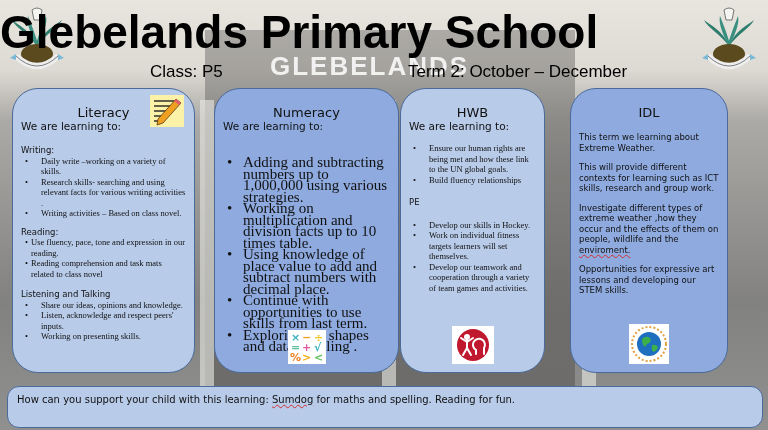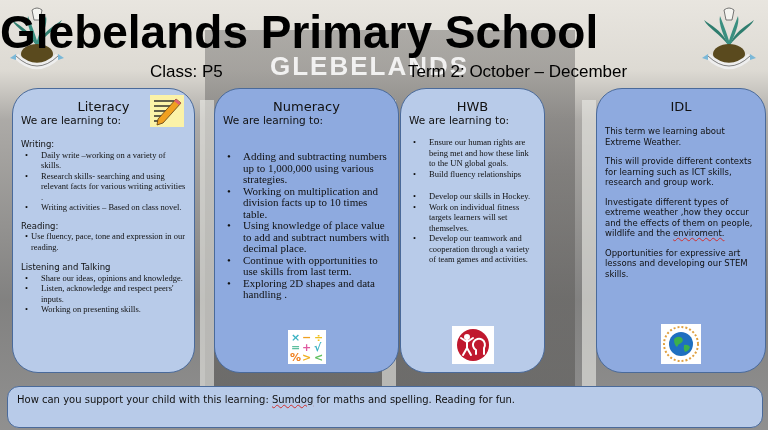--- a/index.html
+++ b/index.html
@@ -32,21 +32,21 @@
       position: absolute; left: 0; width: 768px; top: 4px; 
       font-family: "Liberation Sans", sans-serif; font-size: 46px; color: #000; line-height: 56px;
     }
     .subtitle { position: absolute; top: 62px; font-family: "Liberation Sans", sans-serif; font-size: 17px; color: #000; }
 
     .logo { position: absolute; top: 6px; width: 58px; height: 70px; }
 
     .box {
       position: absolute; top: 88px; height: 285px;
       border: 1px solid #4a6a9a; border-radius: 26px;
-      padding: 10px 8px;
+      padding: 16px 8px;
       font-family: "DejaVu Sans", sans-serif; color: #111;
     }
     .box.light { background: #b8cbe9; }
     .box.mid { background: #8eaadf; }
     .box h2 { text-align: center; font-size: 13px; font-weight: normal; line-height: 15px; }
     .box .intro { font-size: 10.5px; line-height: 13px; }
     .box .sec { font-size: 8.5px; line-height: 10.5px; margin-top: 8px; }
     .box ul { list-style: none; font-size: 8.5px; line-height: 10.5px; }
     .box li { position: relative; padding-left: 20px; font-family: Liberation Serif, serif; }
     .box li::before { content: "•"; position: absolute; left: 4px; }
@@ -122,34 +122,35 @@
   <div class="sec" style="margin-top:12px">Writing:</div>
   <ul>
     <li>Daily write –working on a variety of skills.</li>
     <li>Research skills- searching and using relevant facts for various writing activities .</li>
     <li>Writing activities – Based on class novel.</li>
   </ul>
 
   <div class="sec">Reading:</div>
   <ul>
     <li style="padding-left:10px">Use fluency, pace, tone and expression in our reading.</li>
+    <li style="padding-left:10px">Reading comprehension and task mats related to class novel</li>
   </ul>
 
   <div class="sec" style="margin-top:10px">Listening and Talking</div>
   <ul>
     <li>Share our ideas, opinions and knowledge.</li>
     <li>Listen, acknowledge and respect peers' inputs.</li>
     <li>Working on presenting skills.</li>
   </ul>
 </section>
 
 <section class="box mid" style="left:214px; width:185px;">
   <h2>Numeracy</h2>
   <div class="intro">We are learning to:</div>
-  <ul style="margin-top:24px; font-size:11px; line-height:11.5px;">
+  <ul style="margin-top:24px; font-size:15px; line-height:11.5px;">
     <li>Adding and subtracting numbers up to 1,000,000 using various strategies.</li>
     <li>Working on multiplication and division facts up to 10 times table.</li>
     <li>Using knowledge of place value to add and subtract numbers with decimal place.</li>
     <li>Continue with opportunities to use skills from last term.</li>
     <li>Exploring 2D shapes and data handling .</li>
   </ul>
   <div class="icon-img" style="width:38px; height:34px;">
     <svg width="36" height="32" viewBox="0 0 36 32" font-family="DejaVu Sans, sans-serif" font-weight="bold" font-size="11">
       <text x="2" y="10" fill="#3bb3c3">×</text>
         <text x="13" y="10" fill="#f0a020">−</text>
@@ -164,20 +165,21 @@
   </div>
 </section>
 
 <section class="box light" style="left:400px; width:145px;">
   <h2>HWB</h2>
   <div class="intro">We are learning to:</div>
   <ul style="margin-top:10px;">
     <li>Ensure our human rights are being met and how these link to the UN global goals.</li>
     <li>Build fluency relationships</li>
   </ul>
+  <div class="sec" style="margin-top:12px">PE</div>
   <ul style="margin-top:12px;">
     <li>Develop our skills in Hockey.</li>
     <li>Work on individual fitness targets learners will set themselves.</li>
     <li>Develop our teamwork and cooperation through a variety of team games and activities.</li>
   </ul>
   <div class="icon-img" style="width:42px; height:38px;">
     <svg width="34" height="34" viewBox="0 0 34 34">
       <circle cx="17" cy="17" r="16" fill="#c0182e"></circle>
       <g stroke="#fff" stroke-width="2" fill="none" stroke-linecap="round">
         <circle cx="11" cy="9" r="2" fill="#fff"></circle>
@@ -185,21 +187,21 @@
         <line x1="5" y1="10" x2="11" y2="14"></line>
           <line x1="17" y1="10" x2="11" y2="14"></line>
         <line x1="11" y1="20" x2="7" y2="27"></line>
           <line x1="11" y1="20" x2="15" y2="27"></line>
         <path d="M20 26 v-4 a6 6 0 1 1 8 -2 v6"></path>
       </g>
     </svg>
   </div>
 </section>
 
-<section class="box mid" style="left:596px; width:170px;">
+<section class="box mid" style="left:570px; width:158px;">
   <h2>IDL</h2>
   <p style="margin-top:12px">This term we learning about Extreme Weather.</p>
   <p>This will provide different contexts for learning such as ICT skills, research and group work.</p>
   <p><span>Investigate different types of extreme weather ,how they occur and the effects of them on people, wildlife and the </span><span class="underline-wavy">enviroment.</span></p>
   <p>Opportunities for expressive art lessons and developing our STEM skills.</p>
   <div class="icon-img" style="width:40px; height:40px;">
     <svg width="38" height="38" viewBox="0 0 38 38">
       <circle cx="19" cy="19" r="17" fill="none" stroke="#e0a040" stroke-width="2" stroke-dasharray="2 2"></circle>
       <circle cx="19" cy="19" r="12" fill="#1e6fc0"></circle>
       <path d="M12 14 q4 -4 8 -1 q2 3 -1 5 q-3 1 -4 4 q-3 -2 -3 -8z" fill="#3cb04a"></path>

